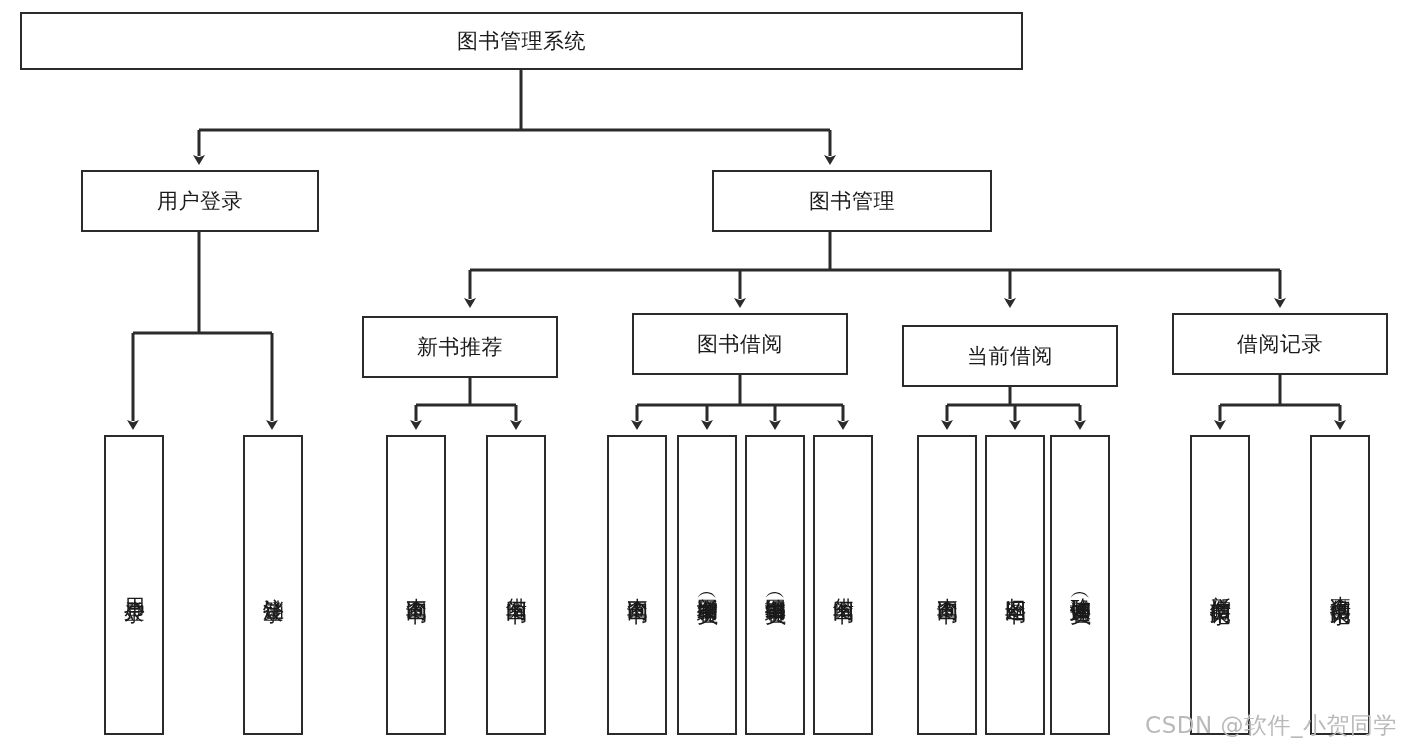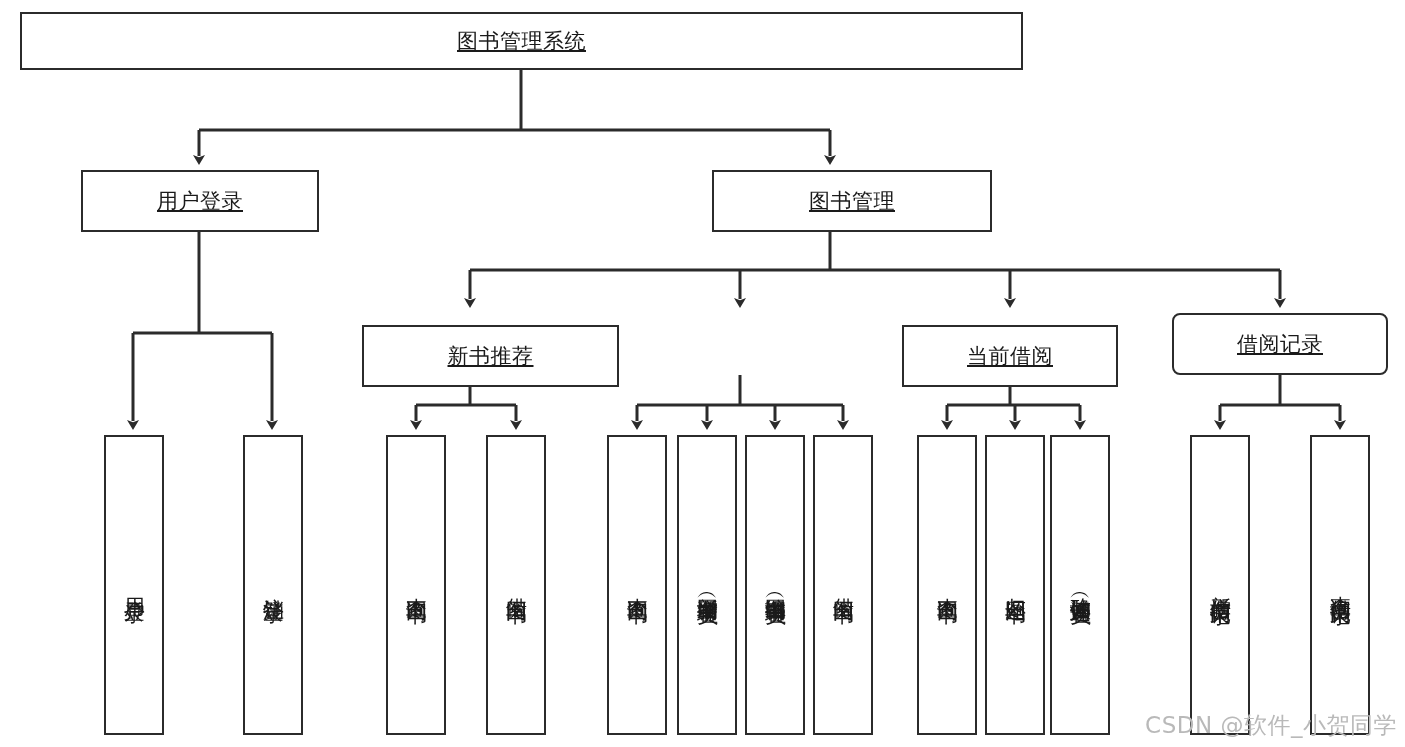--- a/index.html
+++ b/index.html
@@ -37,21 +37,20 @@
   }
   .node .label {
     display: block;
     text-align: center;
     line-height: 1.28;
   }
   .node.horizontal .label {
     font-size: 21px;
     letter-spacing: 0.5px;
     white-space: nowrap;
-    text-decoration: underline;
   }
   .node.vertical {
     align-items: center;
     justify-content: center;
   }
   .node.vertical .label {
     writing-mode: vertical-rl;
     text-orientation: upright;
     font-size: 21px;
     letter-spacing: 2px;
@@ -131,27 +130,30 @@
     <span class="label">图书管理系统</span>
   </div>
 
   <div class="node horizontal" style="left: 81px; top: 170px; width: 238px; height: 62px;">
     <span class="label">用户登录</span>
   </div>
   <div class="node horizontal" style="left: 712px; top: 170px; width: 280px; height: 62px;">
     <span class="label">图书管理</span>
   </div>
 
-  <div class="node horizontal" style="left: 362px; top: 325px; width: 257px; height: 62px;">
+  <div class="node horizontal" style="left: 362px; top: 316px; width: 196px; height: 62px;">
     <span class="label">新书推荐</span>
+  </div>
+  <div class="node horizontal" style="left: 632px; top: 313px; width: 216px; height: 62px;">
+    <span class="label">图书借阅</span>
   </div>
   <div class="node horizontal" style="left: 902px; top: 325px; width: 216px; height: 62px;">
     <span class="label">当前借阅</span>
   </div>
-  <div class="node horizontal" style="left: 1172px; top: 313px; width: 216px; height: 62px; border-radius: 8px;">
+  <div class="node horizontal" style="left: 1172px; top: 313px; width: 216px; height: 62px;">
     <span class="label">借阅记录</span>
   </div>
 
   <div class="node vertical" style="left: 104px; top: 435px; width: 60px; height: 300px;">
     <span class="label">用户登录</span>
   </div>
   <div class="node vertical" style="left: 243px; top: 435px; width: 60px; height: 300px;">
     <span class="label">注销登录</span>
   </div>
   <div class="node vertical" style="left: 386px; top: 435px; width: 60px; height: 300px;">

